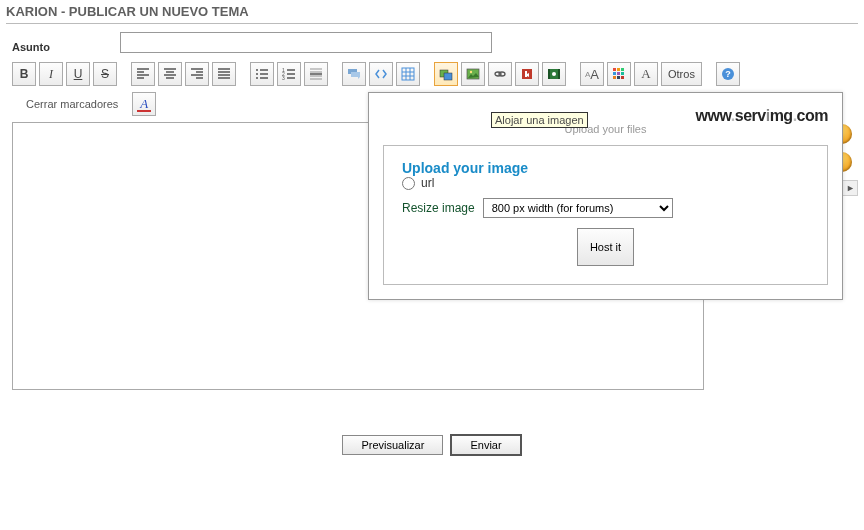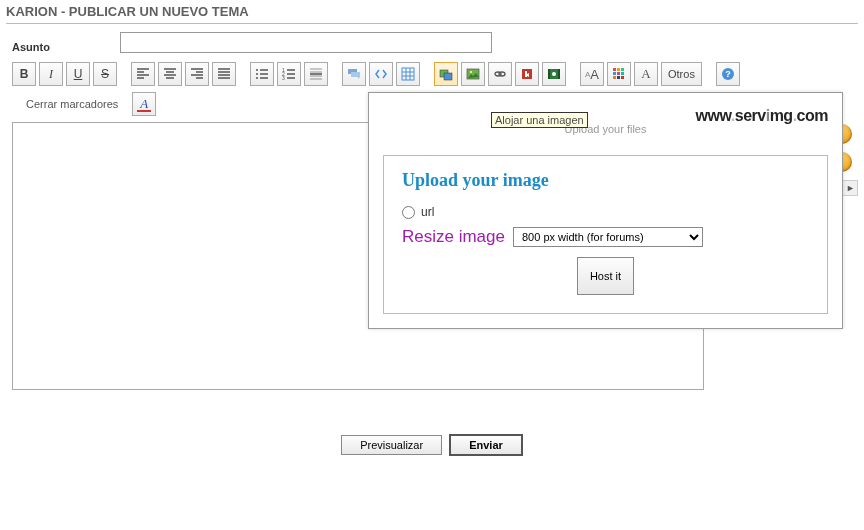--- a/index.html
+++ b/index.html
@@ -26,35 +26,35 @@
 .sidebar { width: 140px; }
 .smilies { display: flex; flex-wrap: wrap; gap: 8px; padding: 2px; margin-bottom: 6px; }
 .smiley { width: 20px; height: 20px; border-radius: 50%; cursor: pointer; display: flex; align-items: center; justify-content: center; position: relative; }
 .smiley-scroll { height: 16px; background: #f0f0f0; border: 1px solid #ccc; display: flex; align-items: center; justify-content: space-between; padding: 0 2px; margin-bottom: 8px; position: relative; }
 .scroll-arrow { font-size: 9px; color: #555; cursor: pointer; }
 .scroll-thumb { position: absolute; left: 48%; width: 18px; height: 10px; background: #ddd; border: 1px solid #bbb; top: 2px; }
 .status-lines { font-size: 11px; line-height: 1.5; color: #555; }
 .status-lines .bb { color: #3a6a3a; }
 .buttons-row { text-align: center; margin-top: 42px; padding-bottom: 12px; }
 .action-btn { padding: 3px 18px; font-size: 11px; border: 1px solid #888; background: linear-gradient(#fdfdfd, #e8e8e8); cursor: pointer; margin: 0 2px; }
-.action-btn.primary { font-weight: bold; border: 2px solid #555; }
+.action-btn.primary { font-weight: normal; border: 2px solid #555; }
 .popup { position: absolute; left: 368px; top: 92px; width: 475px; background: #fff; border: 1px solid #999; box-shadow: 0 0 4px rgba(0,0,0,0.15); padding: 14px; }
 .tooltip { position: absolute; left: 491px; top: 112px; background: #ffffe1; border: 1px solid #333; padding: 1px 3px; font-size: 11px; z-index: 10; }
-.logo-row { text-align: right; margin-bottom: 20px; }
+.logo-row { text-align: right; margin-bottom: 10px; }
 .logo-text { font-family: Arial; font-size: 16px; font-weight: bold; letter-spacing: -0.5px; color: #252525; }
 .logo-text .dots { color: #bbb; }
 .logo-sub { font-size: 11px; color: #999; text-align: center; margin-top: -2px; }
 .upload-box { border: 1px solid #bbb; padding: 14px 18px 18px; }
-.upload-title { color: #1a8cc8; font-size: 18px; font-weight: bold; font-family: Liberation Serif, serif; margin-bottom: 14px; }
+.upload-title { color: #1a8cc8; font-size: 14px; font-weight: bold; font-family: Liberation Sans, sans-serif; }
 .radio-row { margin-bottom: 6px; display: flex; align-items: center; gap: 6px; }
 .radio-row label { font-size: 12px; color: #333; }
 .file-input { width: 200px; height: 18px; border: 1px solid #999; margin-left: 4px; }
 .examinar-btn { padding: 1px 8px; font-size: 11px; border: 1px solid #888; background: linear-gradient(#fdfdfd, #e8e8e8); cursor: pointer; margin-left: 4px; }
 .resize-row { margin-top: 8px; display: flex; align-items: center; gap: 8px; }
-.resize-row label { font-size: 17px; color: #a21caf; }
+.resize-row label { font-size: 12px; color: #14532d; }
 .resize-select { width: 190px; height: 20px; border: 1px solid #888; font-size: 11px; background: #fff; padding: 0 4px; }
 .host-row { text-align: center; margin-top: 10px; }
 .host-btn { padding: 12px 12px; font-size: 11px; border: 1px solid #888; background: linear-gradient(#fdfdfd, #e8e8e8); cursor: pointer; }
 .smiley-face { width: 100%; height: 100%; border-radius: 50%; }
 </style>
 </head>
 <body>
 
 <div class="container">
   <div class="page-title">KARION - PUBLICAR UN NUEVO TEMA</div>

